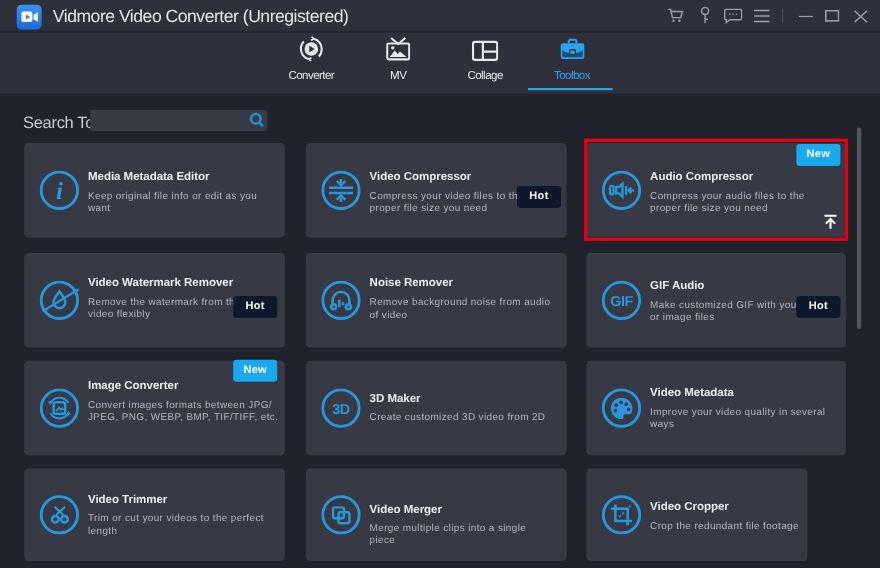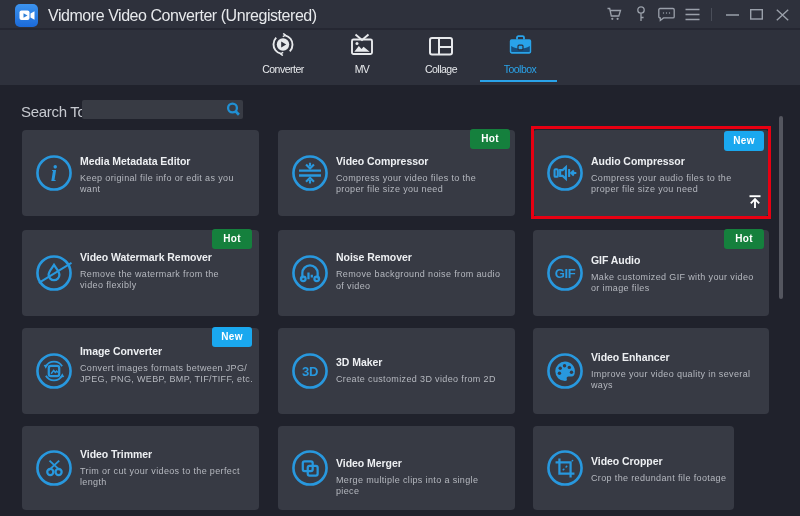--- a/index.html
+++ b/index.html
@@ -13,21 +13,21 @@
 .underline{position:absolute;left:480px;top:80px;width:77px;height:2px;background:#2aa3e9;}
 .searchlbl{position:absolute;left:21px;top:103px;font-size:15px;letter-spacing:-0.3px;color:#c7cad0;}
 .searchbox{position:absolute;left:82px;top:100px;width:161px;height:19px;background:#383b44;border-radius:2px;}
 .mag{position:absolute;left:224px;top:100px;}
 .card{position:absolute;width:237px;height:86px;background:#373a44;border-radius:4px;display:flex;align-items:center;}
 .cicon{position:absolute;left:14px;top:50%;margin-top:-18px;width:36px;height:36px;}
 .ctext{margin-left:58px;margin-right:0;margin-top:4px;}
 .ctitle{font-size:10.5px;font-weight:bold;letter-spacing:-0.05px;color:#edeff2;margin-bottom:5px;line-height:13px;white-space:nowrap;}
 .cdesc{font-size:9px;letter-spacing:0.36px;color:#b5b8bf;line-height:11.5px;white-space:nowrap;}
 .badge{position:absolute;top:-1px;right:5px;height:20px;width:40px;text-align:center;border-radius:3px;font-size:10px;letter-spacing:0.3px;font-weight:bold;color:#fff;line-height:20px;}
-.hot{background:#15803d;}
+.hot{background:#0f172a;margin-top:40px;}
 .new{background:#1aa8ef;}
 .redsel{position:absolute;left:531px;top:126px;width:240px;height:93px;border:3px solid #e70012;z-index:5;}
 .scroll{position:absolute;left:779px;top:116px;width:4px;height:183px;background:#54565f;border-radius:2px;}
 svg{display:block;}
 </style></head><body>
 <div class="hdr"></div>
 <div style="position:absolute;left:0;top:28px;width:800px;height:2px;background:rgba(10,12,18,0.25);"></div>
 
 <svg class="appicon" width="23" height="23" viewBox="0 0 23 23">
  <defs>
@@ -228,21 +228,21 @@
  <svg class="cicon" viewBox="0 0 40 40">
   <circle cx="20" cy="20" r="18.4" fill="none" stroke="#2898de" stroke-width="2.9"></circle>
   <path d="M20,9.5 a10.8,10.8 0 1 0 0,21.6 c1.8,0 2.4,-1 2,-2.2 c-0.5,-1.5 0.2,-2.8 2,-2.8 h3.4 c2,0 3.4,-1.6 3.4,-3.8 A10.8,10.8 0 0 0 20,9.5 z" fill="#2898de"></path>
   <circle cx="14.7" cy="17" r="1.9" fill="#373a44"></circle>
   <circle cx="19.5" cy="14.2" r="1.9" fill="#373a44"></circle>
   <circle cx="24.8" cy="16" r="1.9" fill="#373a44"></circle>
   <circle cx="13.8" cy="22.5" r="1.9" fill="#373a44"></circle>
   <circle cx="27.2" cy="21.3" r="1.9" fill="#373a44"></circle>
  </svg>
  <div class="ctext" style="margin-top:0.5px;">
-      <div class="ctitle">Video Enhancer</div>
+      <div class="ctitle">Video Metadata</div>
       <div class="cdesc">Improve your video quality in several<br>ways</div>
     </div>
 </div>
 
 <div class="card" style="left:22px;top:426px;height:84px;">
  <svg class="cicon" viewBox="0 0 40 40" fill="none" stroke="#2898de" stroke-width="2.5">
   <circle cx="20" cy="20" r="18.4" stroke-width="2.9"></circle>
   <path d="M15,11.8 L26.4,22.4 M25.8,11.8 L14.4,22.4" stroke-width="2.1"></path>
   <circle cx="15.9" cy="24.5" r="3.4"></circle>
   <circle cx="25.1" cy="24.5" r="3.4"></circle>

